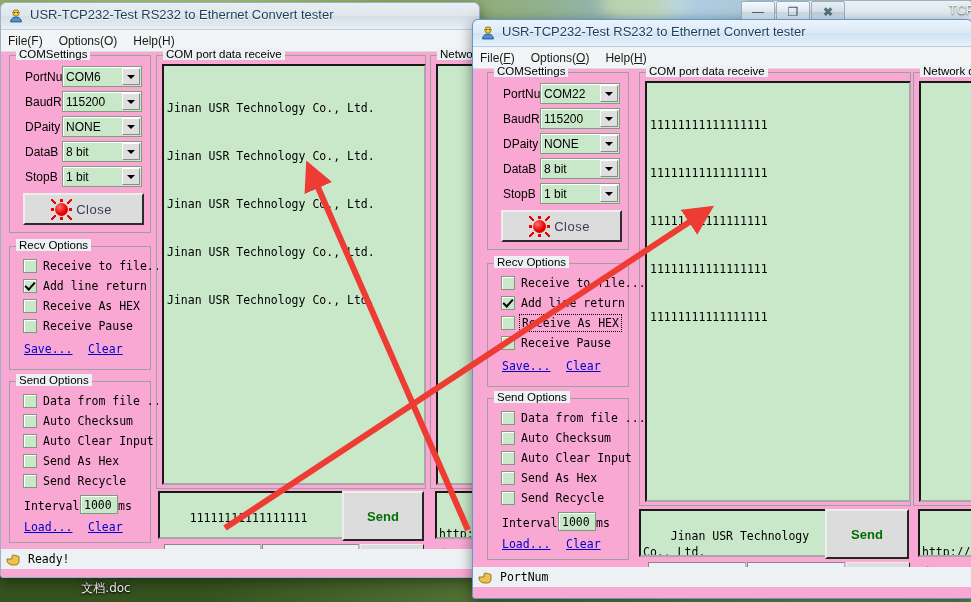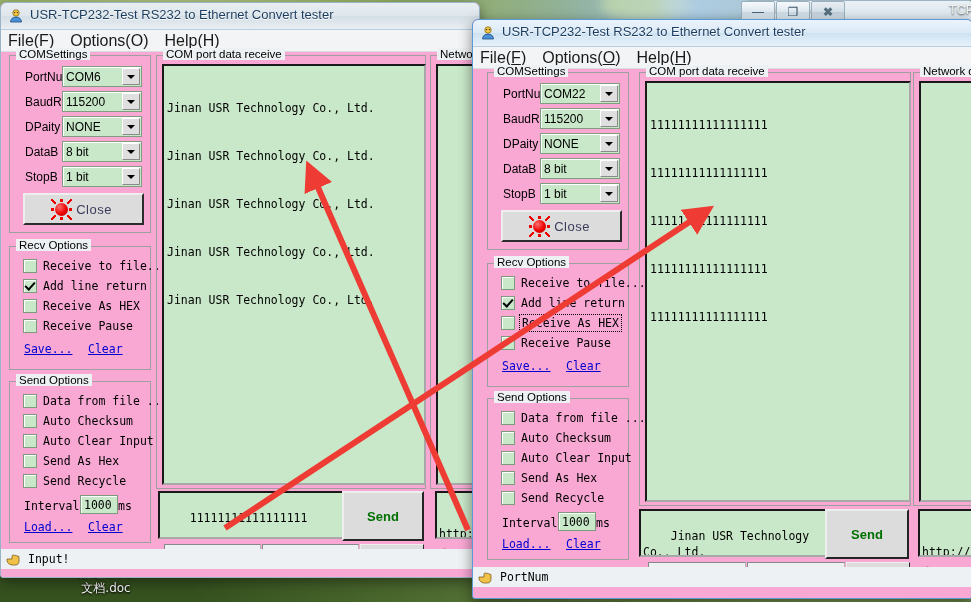--- a/index.html
+++ b/index.html
@@ -48,21 +48,21 @@
   }
   .title-text{
     position:absolute;left:29px;top:4px;
     font-size:13px;color:#1b3c5e;white-space:nowrap;
     text-shadow:0 1px 0 rgba(255,255,255,.9);
   }
   .menubar{
     height:21px;background:#f3f4f5;border-bottom:1px solid #d9dde0;
     padding-left:7px;display:flex;align-items:center;gap:16px;
   }
-  .menu-item{font-size:16px;color:#1a1a1a;white-space:nowrap;cursor:default;}
+  .menu-item{font-size:12px;color:#1a1a1a;white-space:nowrap;cursor:default;}
   .menu-item u{text-decoration:underline;}
 
   
   .gbox{position:absolute;border:1px solid #9f9f9f;}
   .gbox>.legend{
     position:absolute;top:-8px;left:6px;background:#eef1f3;padding:0 3px;
     font-size:11.5px;color:#000;white-space:nowrap;
   }
 
   
@@ -378,21 +378,21 @@
   </div>
   <svg class="hand" style="position:absolute;left:431px;top:544px;" viewBox="0 0 16 13">
     <path d="M1 6h5V3.5c0-1 .6-1.6 1.4-1.6.7 0 1.2.4 1.4 1 .2-.3.6-.5 1-.5.6 0 1.1.4 1.2.9.2-.2.5-.3.8-.3.7 0 1.2.5 1.2 1.3V8c0 2.3-1.3 4-3.6 4H6.2C4 12 1 10 1 7.4z" fill="#f2c14a" stroke="#6b4d08" stroke-width=".7"></path>
   </svg>
   <div class="status-txt" style="position:absolute;left:450px;top:546px;">Res</div>
 
   <div class="statusbar" style="top:546px;">
     <svg class="hand" viewBox="0 0 16 13">
       <path d="M1 6h5V3.5c0-1 .6-1.6 1.4-1.6.7 0 1.2.4 1.4 1 .2-.3.6-.5 1-.5.6 0 1.1.4 1.2.9.2-.2.5-.3.8-.3.7 0 1.2.5 1.2 1.3V8c0 2.3-1.3 4-3.6 4H6.2C4 12 1 10 1 7.4z" fill="#f2c14a" stroke="#6b4d08" stroke-width=".7"></path>
     </svg>
-    <span class="status-txt">Input!</span>
+    <span class="status-txt">Ready!</span>
   </div>
 </div>
 
 <div class="win" id="winFront" style="left:472px;top:19px;width:499px;height:578px;border-color:#5a9bd5;">
 
   <div class="titlebar">
     <svg class="title-ico" viewBox="0 0 16 16">
       <circle cx="8" cy="5" r="3.2" fill="#f5c842" stroke="#8a6a12" stroke-width=".8"></circle>
       <path d="M2.5 14c0-3 2.4-5 5.5-5s5.5 2 5.5 5z" fill="#4a90d9" stroke="#1f4f80" stroke-width=".8"></path>
       <circle cx="6.6" cy="4.6" r=".7" fill="#222"></circle>

